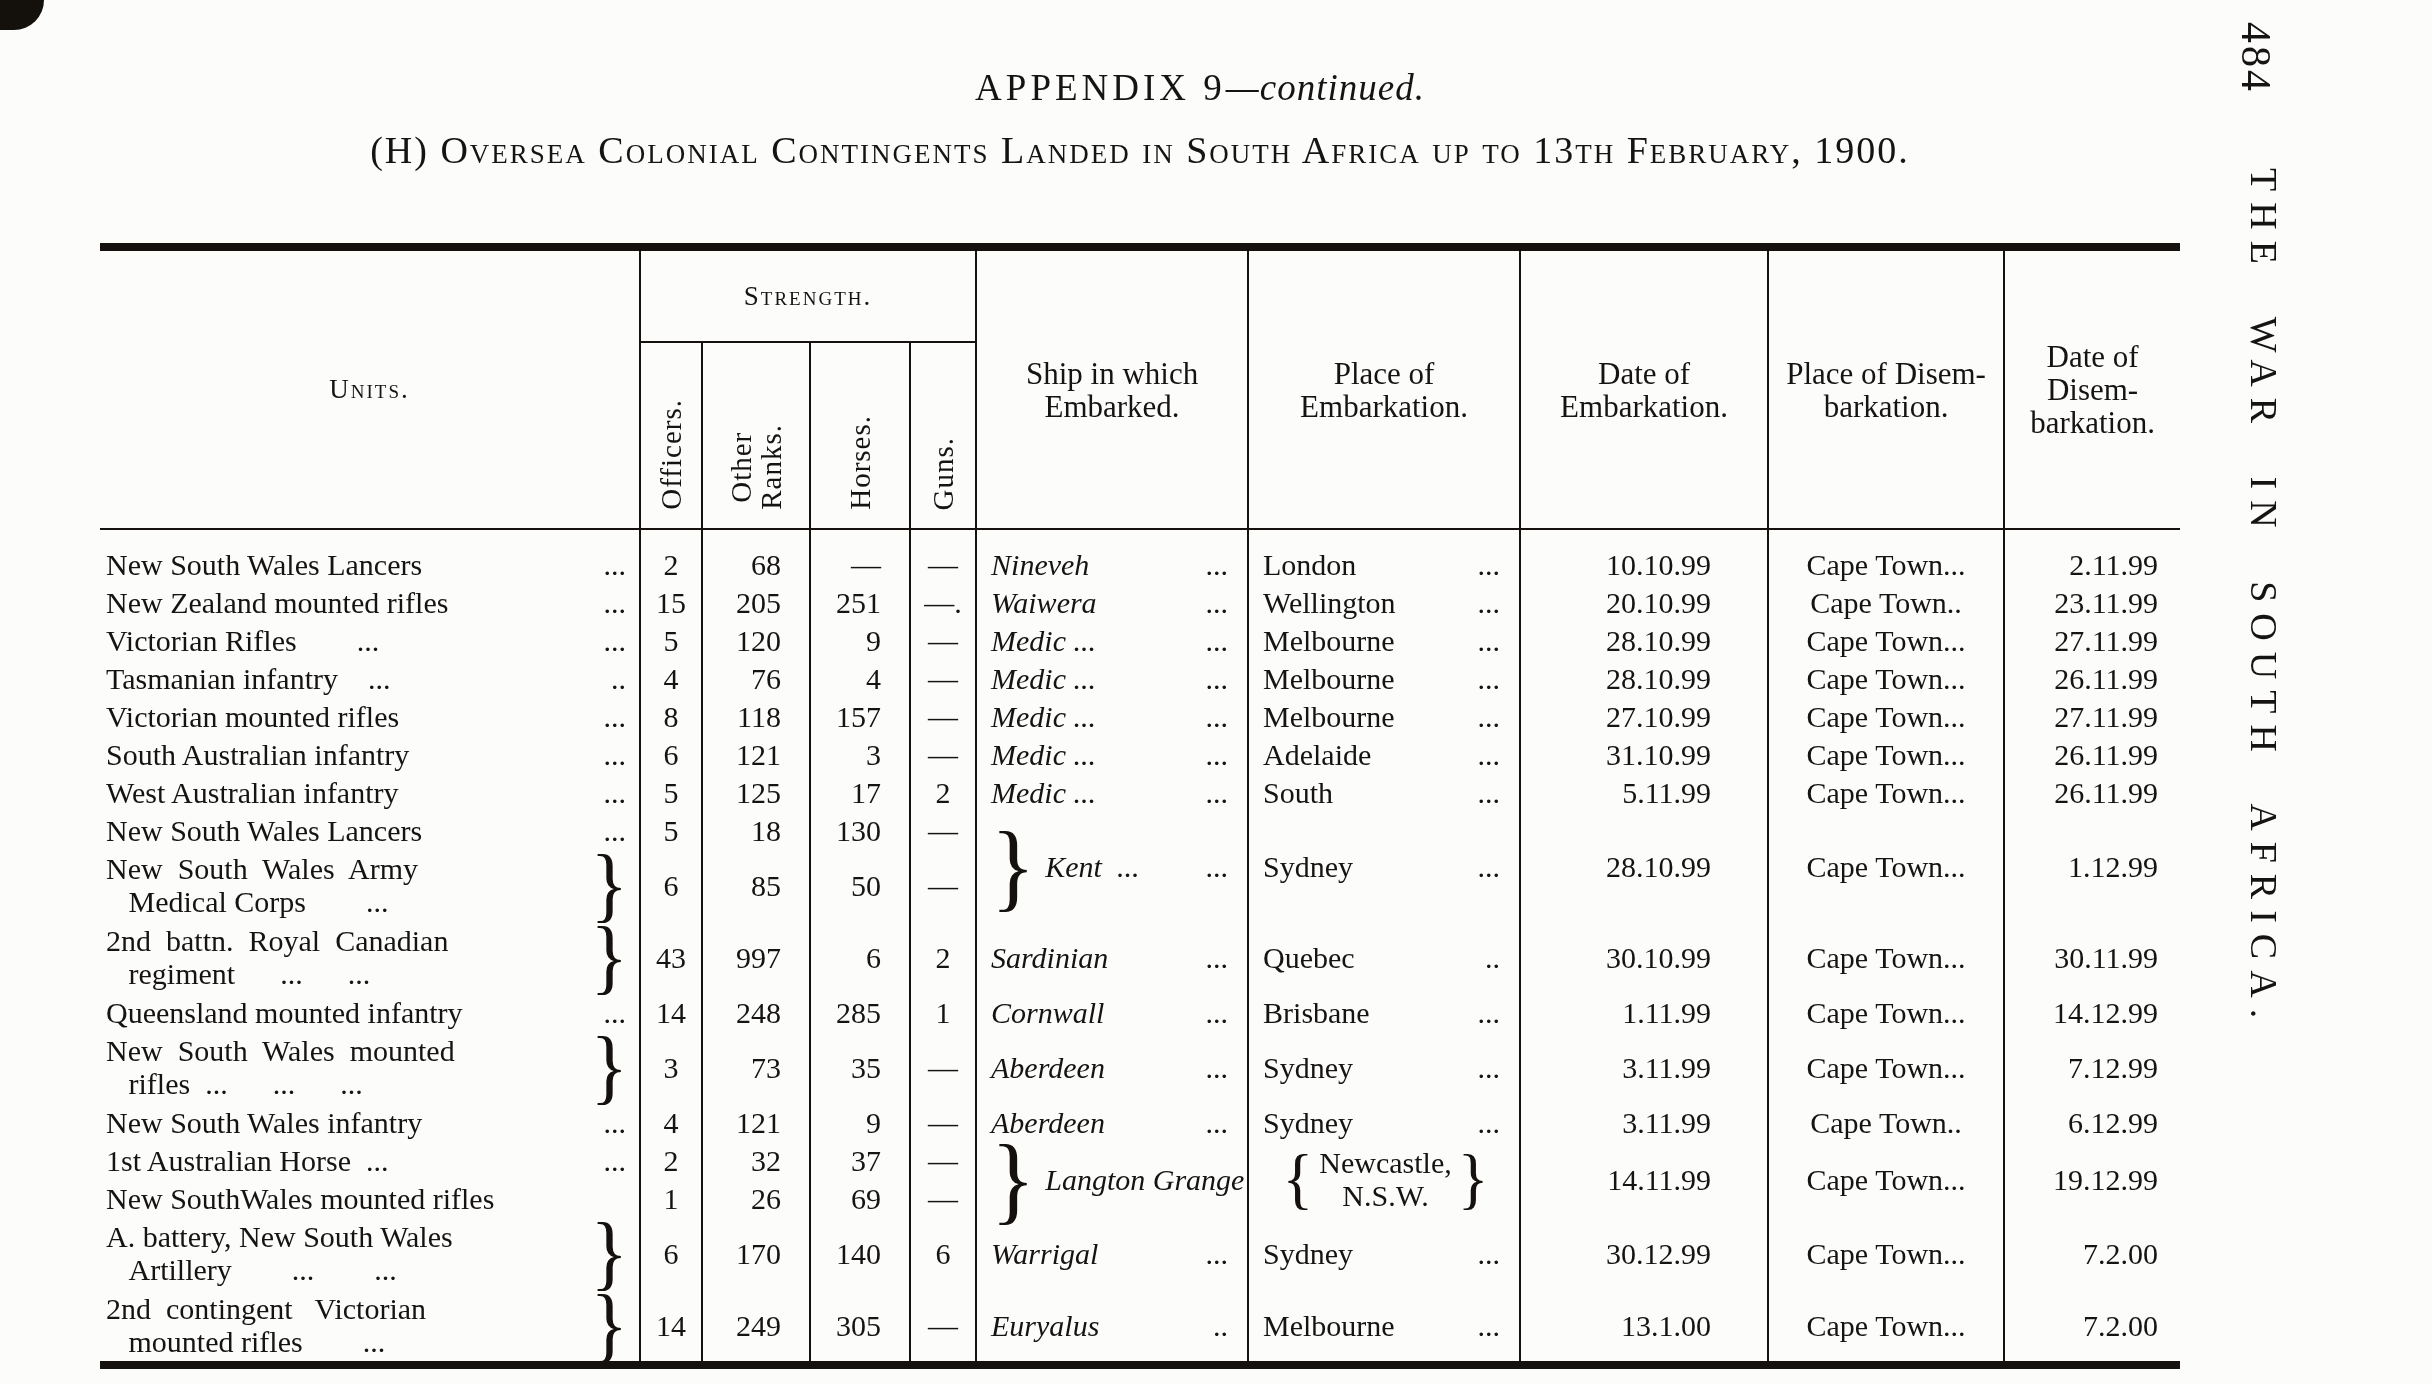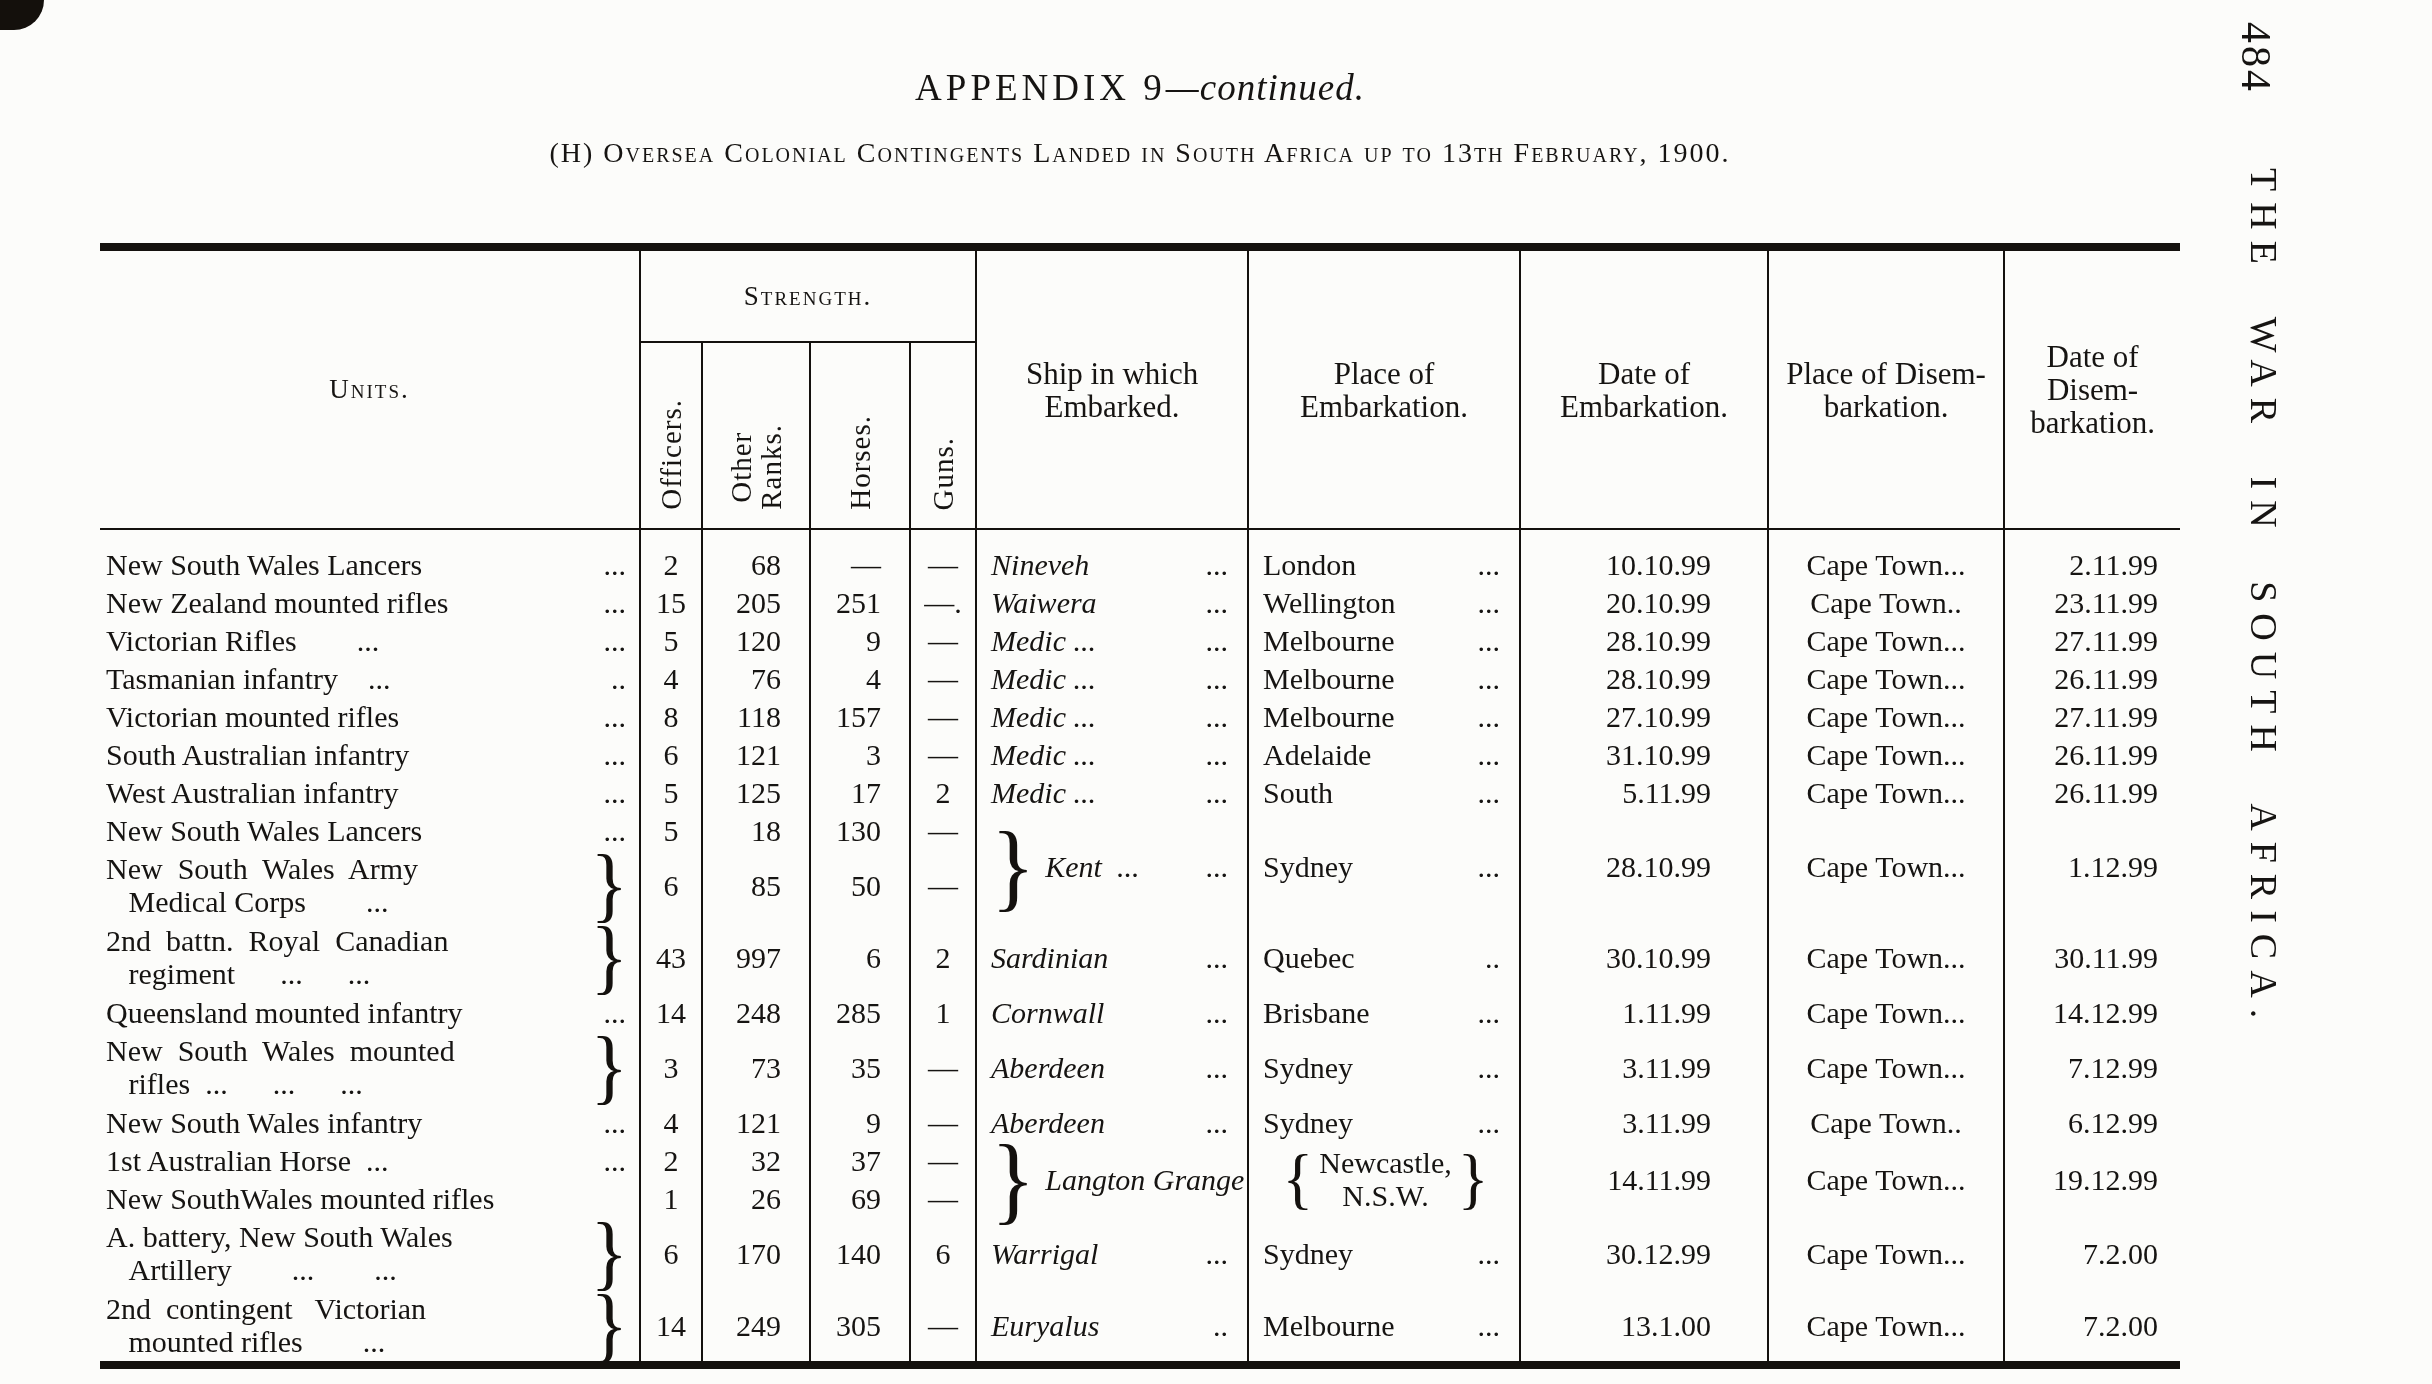--- a/index.html
+++ b/index.html
@@ -3,25 +3,25 @@
 <meta charset="utf-8">
 <style>
   html,body{margin:0;padding:0;}
   .page{
     position:relative; width:2432px; height:1384px;
     background:#fcfcfa; color:#161412;
     font-family:"Liberation Serif","DejaVu Serif",serif;
     overflow:hidden;
   }
   .corner-blob{position:absolute;left:0;top:0;width:44px;height:30px;background:#14100c;border-radius:0 0 34px 0;}
-  .title{position:absolute;top:66px;left:1140px;transform:translateX(-50%);font-size:37px;letter-spacing:3px;white-space:nowrap;}
+  .title{position:absolute;top:66px;left:1200px;transform:translateX(-50%);font-size:37px;letter-spacing:3px;white-space:nowrap;}
   .title .t-caps{letter-spacing:4px;}
   .title .t-ital{font-style:italic;letter-spacing:1px;}
-  .subtitle{position:absolute;top:137px;left:1140px;transform:translateX(-50%);
-    font-variant:small-caps;font-size:28px;letter-spacing:2px;white-space:nowrap;}
+  .subtitle{position:absolute;top:128px;left:1140px;transform:translateX(-50%);
+    font-variant:small-caps;font-size:38px;letter-spacing:2px;white-space:nowrap;}
   .page-number{position:absolute;top:22px;right:152px;writing-mode:vertical-rl;font-size:42px;letter-spacing:3px;}
   .margin-title{position:absolute;top:168px;right:146px;writing-mode:vertical-rl;
     font-size:38px;letter-spacing:11px;word-spacing:22px;white-space:nowrap;}
 
   .ctable{
     position:absolute;left:100px;top:243px;width:2080px;
     border-collapse:collapse;table-layout:fixed;
     border-top:8px solid #14110e;border-bottom:8px solid #14110e;
     font-size:30px;line-height:33px;
   }

